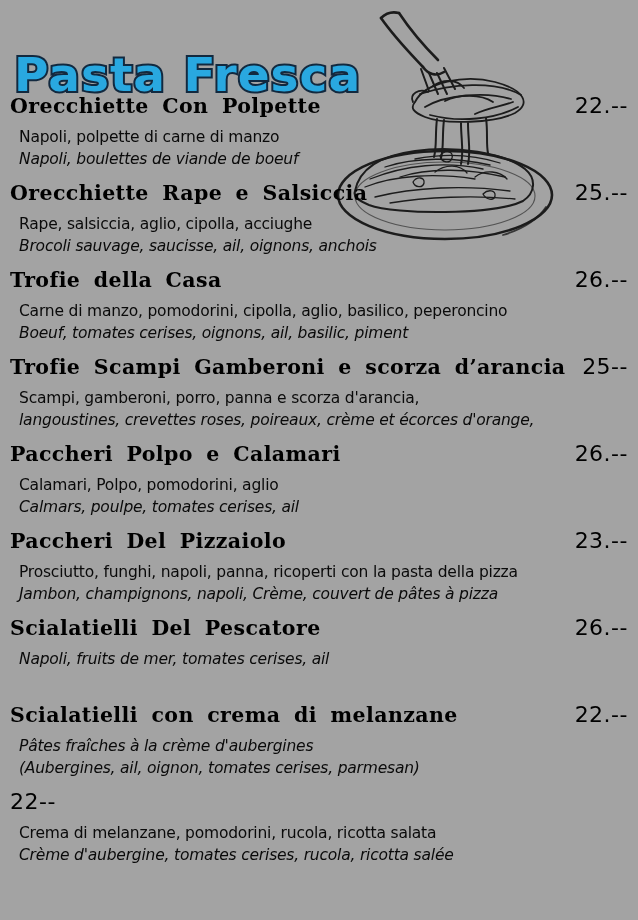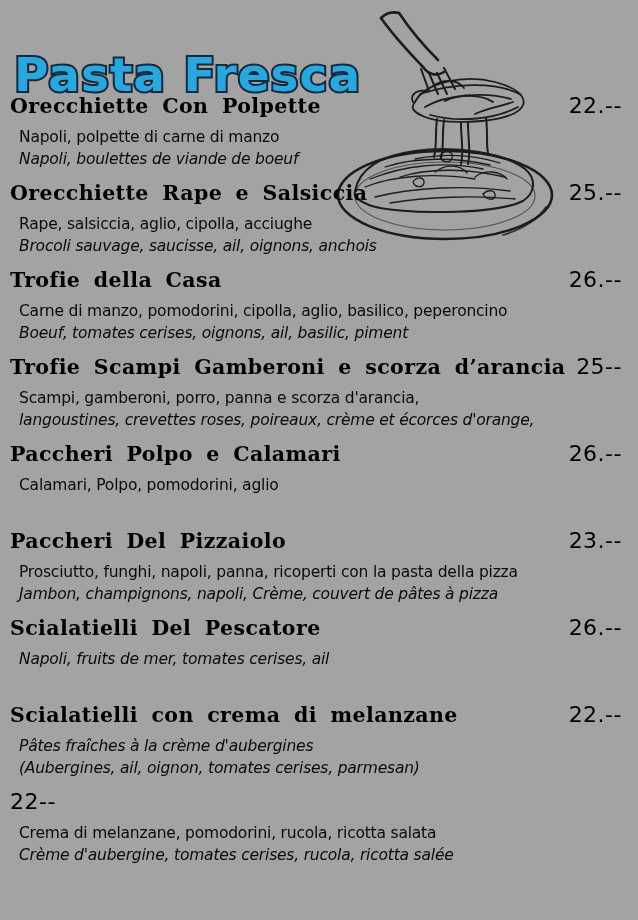--- a/index.html
+++ b/index.html
@@ -43,21 +43,21 @@
   }
   .item-name{
     font-family:"DejaVu Serif",serif;
     font-weight:700;font-size:20.5px;
     letter-spacing:.4px;word-spacing:6px;
     color:#000;white-space:nowrap;
   }
   .item-price{
     font-family:"DejaVu Sans",sans-serif;
     font-size:22px;letter-spacing:.5px;color:#000;
-    margin-right:6px;flex-shrink:0;
+    flex-shrink:0;
   }
   .desc-lines{margin-top:7px;}
   .desc{
     font-size:15.5px;line-height:21.5px;
     letter-spacing:-.2px;
     padding-left:9px;color:#0a0a0a;white-space:nowrap;
   }
   .desc.italic{font-style:italic;}
   .sketch{stroke:#1c1c1c;fill:none;stroke-linecap:round;stroke-linejoin:round;}
 </style>
@@ -169,20 +169,21 @@
         </div>
     </div>
 
     <div class="item">
       <div class="item-head">
         <span class="item-name">Paccheri Polpo e Calamari</span>
         <span class="item-price">26.--</span>
       </div>
       <div class="desc-lines">
           <div class="desc">Calamari, Polpo, pomodorini, aglio</div>
+          <div class="desc italic">Calmars, poulpe, tomates cerises, ail</div>
         </div>
     </div>
 
     <div class="item">
       <div class="item-head">
         <span class="item-name">Paccheri Del Pizzaiolo</span>
         <span class="item-price">23.--</span>
       </div>
       <div class="desc-lines">
           <div class="desc">Prosciutto, funghi, napoli, panna, ricoperti con la pasta della pizza</div>

